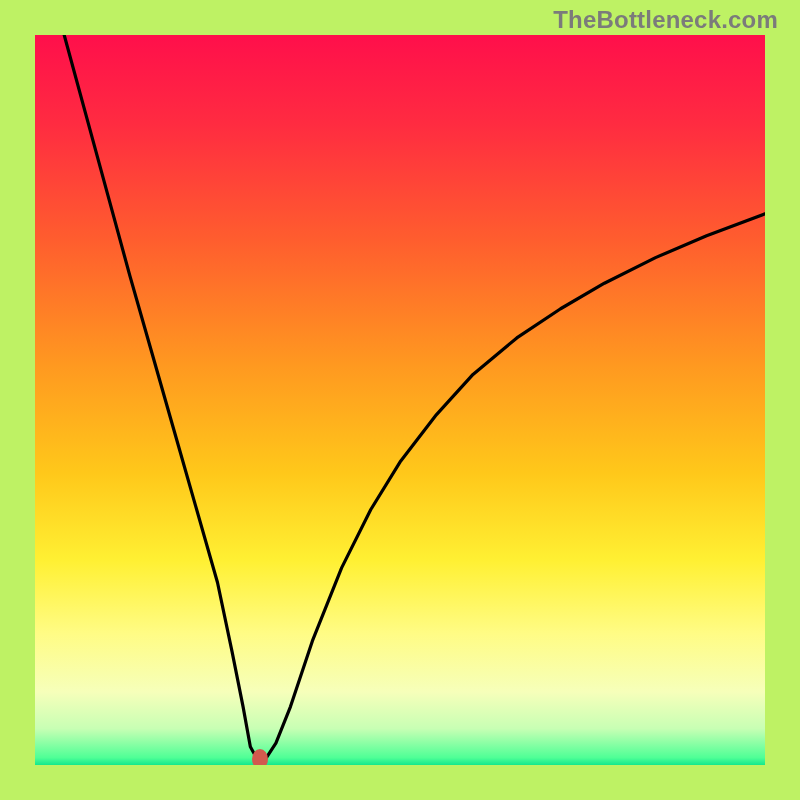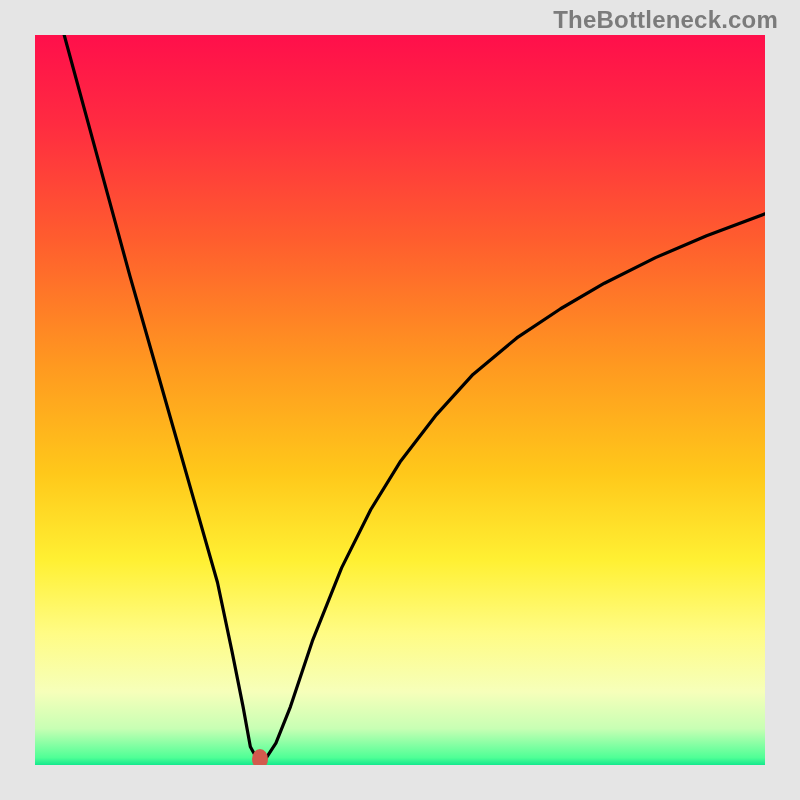--- a/index.html
+++ b/index.html
@@ -9,21 +9,21 @@
     height: 800px;
     background: #000;
     overflow: hidden;
   }
   .frame {
     position: absolute;
     left: 0;
     top: 0;
     width: 800px;
     height: 800px;
-    background: #e5e5e5;
+    background: #bef264;
   }
   .plot {
     position: absolute;
     left: 35px;
     top: 35px;
     width: 730px;
     height: 730px;
     overflow: hidden;
   }
   .watermark {

